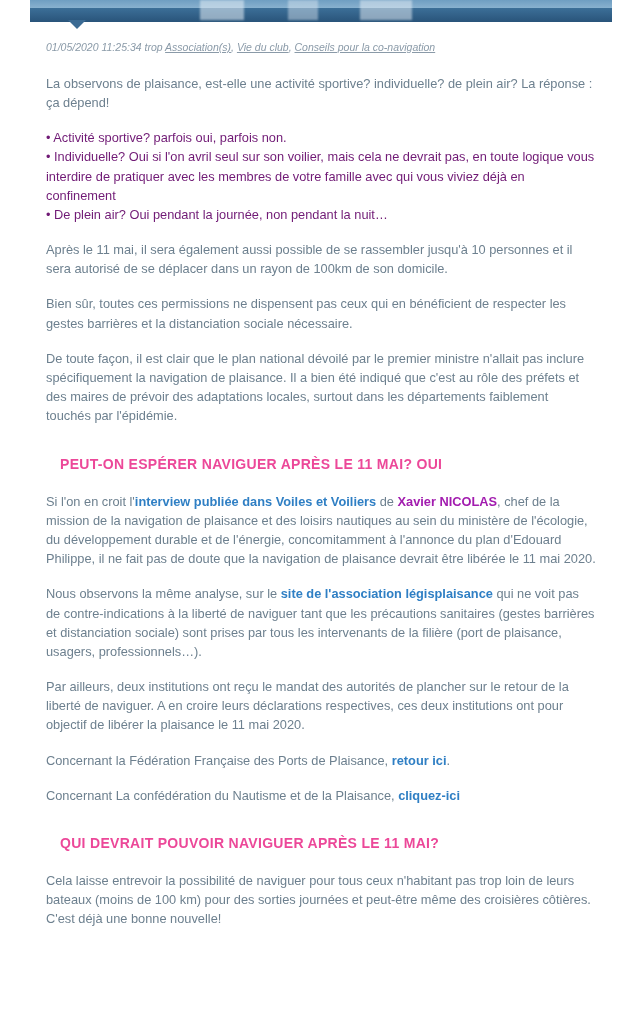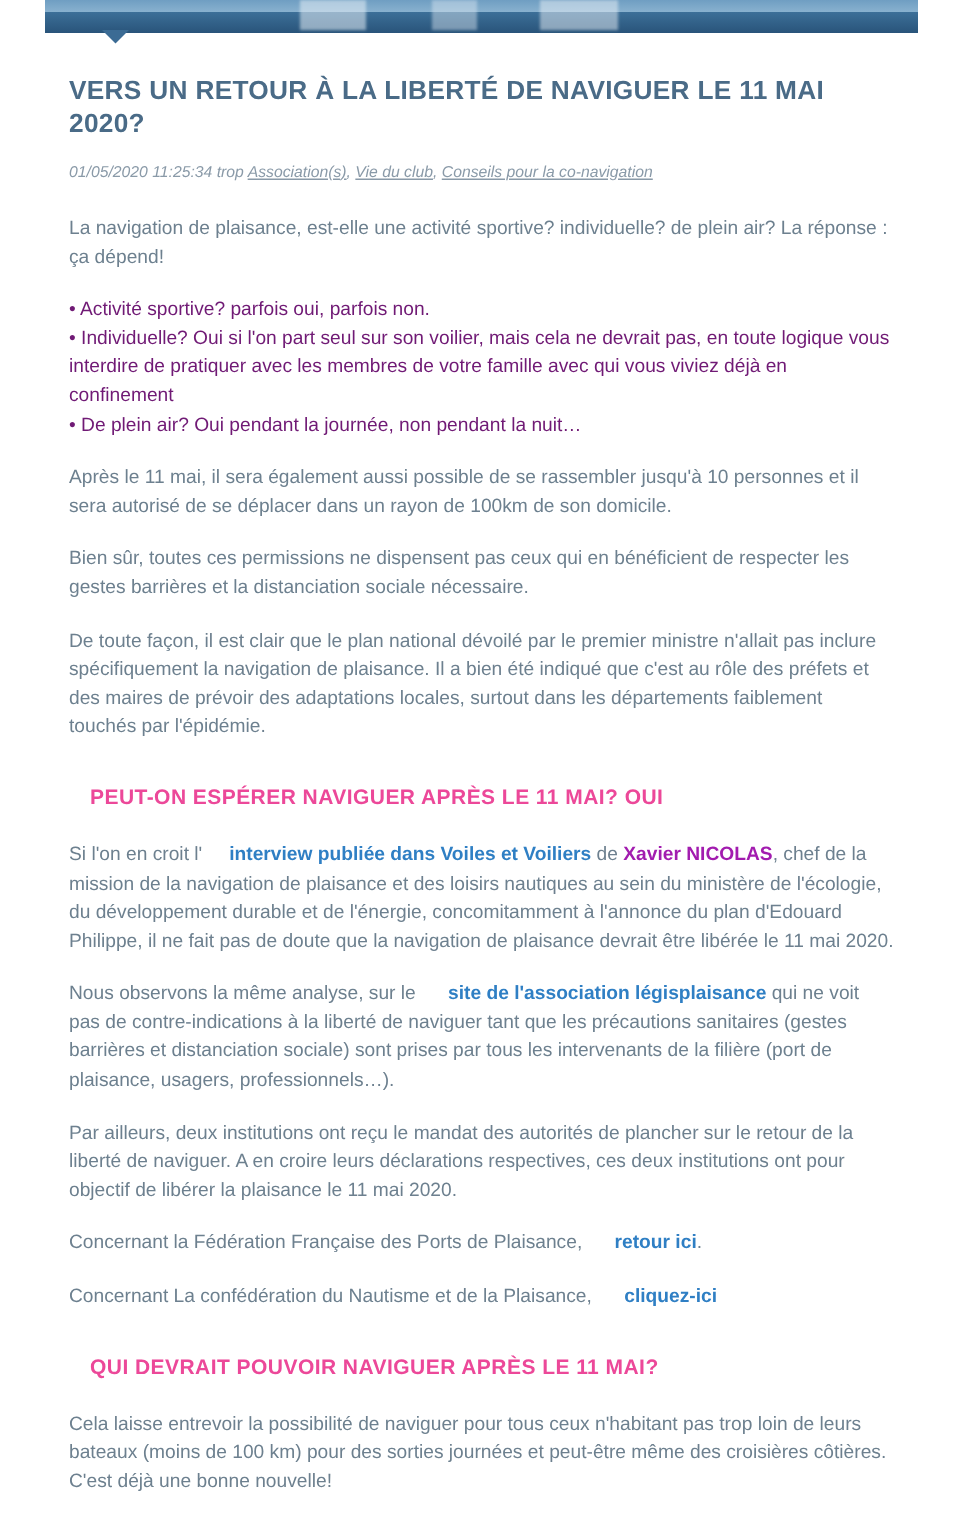--- a/index.html
+++ b/index.html
@@ -116,21 +116,20 @@
     color: #ec4899;
     text-transform: uppercase;
     letter-spacing: 0.3px;
     margin: 30px 0 20px 14px;
   }
 
   a.inline-link {
     color: #2f7fc4;
     text-decoration: none;
     font-weight: bold;
-    margin-left: 18px;
   }
   strong { color: #a21caf; }
 </style>
 </head>
 <body>
 
 <div class="page">
 
   <div class="hero">
     <div class="sky"></div>
@@ -138,34 +137,33 @@
     <div class="boat b1"></div>
     <div class="boat b2"></div>
     <div class="boat b3"></div>
     <div class="edge-left"></div>
     <div class="edge-right"></div>
   </div>
   <div class="pointer"></div>
 
   <div class="content">
 
-    <h1 class="post-title">VERS UN RETOUR À LA LIBERTÉ DE NAVIGUER LE 11 MAI 2020?</h1>
 
     <div class="meta">
       <span>01/05/2020 11:25:34</span>
       <span>trop</span>
       <a class="meta-link" href="#">Association(s)</a><span>, </span><a class="meta-link" href="#">Vie du club</a><span>, </span><a class="meta-link" href="#">Conseils pour la co-navigation</a>
     </div>
 
 
-    <p class="body">La navigation de plaisance, est-elle une activité sportive? individuelle? de plein air? La réponse : ça dépend!</p>
+    <p class="body">La observons de plaisance, est-elle une activité sportive? individuelle? de plein air? La réponse : ça dépend!</p>
 
     <div class="bullets">
       <div>• Activité sportive? parfois oui, parfois non.</div>
-      <div>• Individuelle? Oui si l'on part seul sur son voilier, mais cela ne devrait pas, en toute logique vous interdire de pratiquer avec les membres de votre famille avec qui vous viviez déjà en confinement</div>
+      <div>• Individuelle? Oui si l'on avril seul sur son voilier, mais cela ne devrait pas, en toute logique vous interdire de pratiquer avec les membres de votre famille avec qui vous viviez déjà en confinement</div>
       <div>• De plein air? Oui pendant la journée, non pendant la nuit…</div>
     </div>
 
     <p class="body">Après le 11 mai, il sera également aussi possible de se rassembler jusqu'à 10 personnes et il sera autorisé de se déplacer dans un rayon de 100km de son domicile.</p>
 
     <p class="body">Bien sûr, toutes ces permissions ne dispensent pas ceux qui en bénéficient de respecter les gestes barrières et la distanciation sociale nécessaire.</p>
 
     <p class="body">De toute façon, il est clair que le plan national dévoilé par le premier ministre n'allait pas inclure spécifiquement la navigation de plaisance. Il a bien été indiqué que c'est au rôle des préfets et des maires de prévoir des adaptations locales, surtout dans les départements faiblement touchés par l'épidémie.</p>
 
     <h2 class="section">PEUT-ON ESPÉRER NAVIGUER APRÈS LE 11 MAI? OUI</h2>

